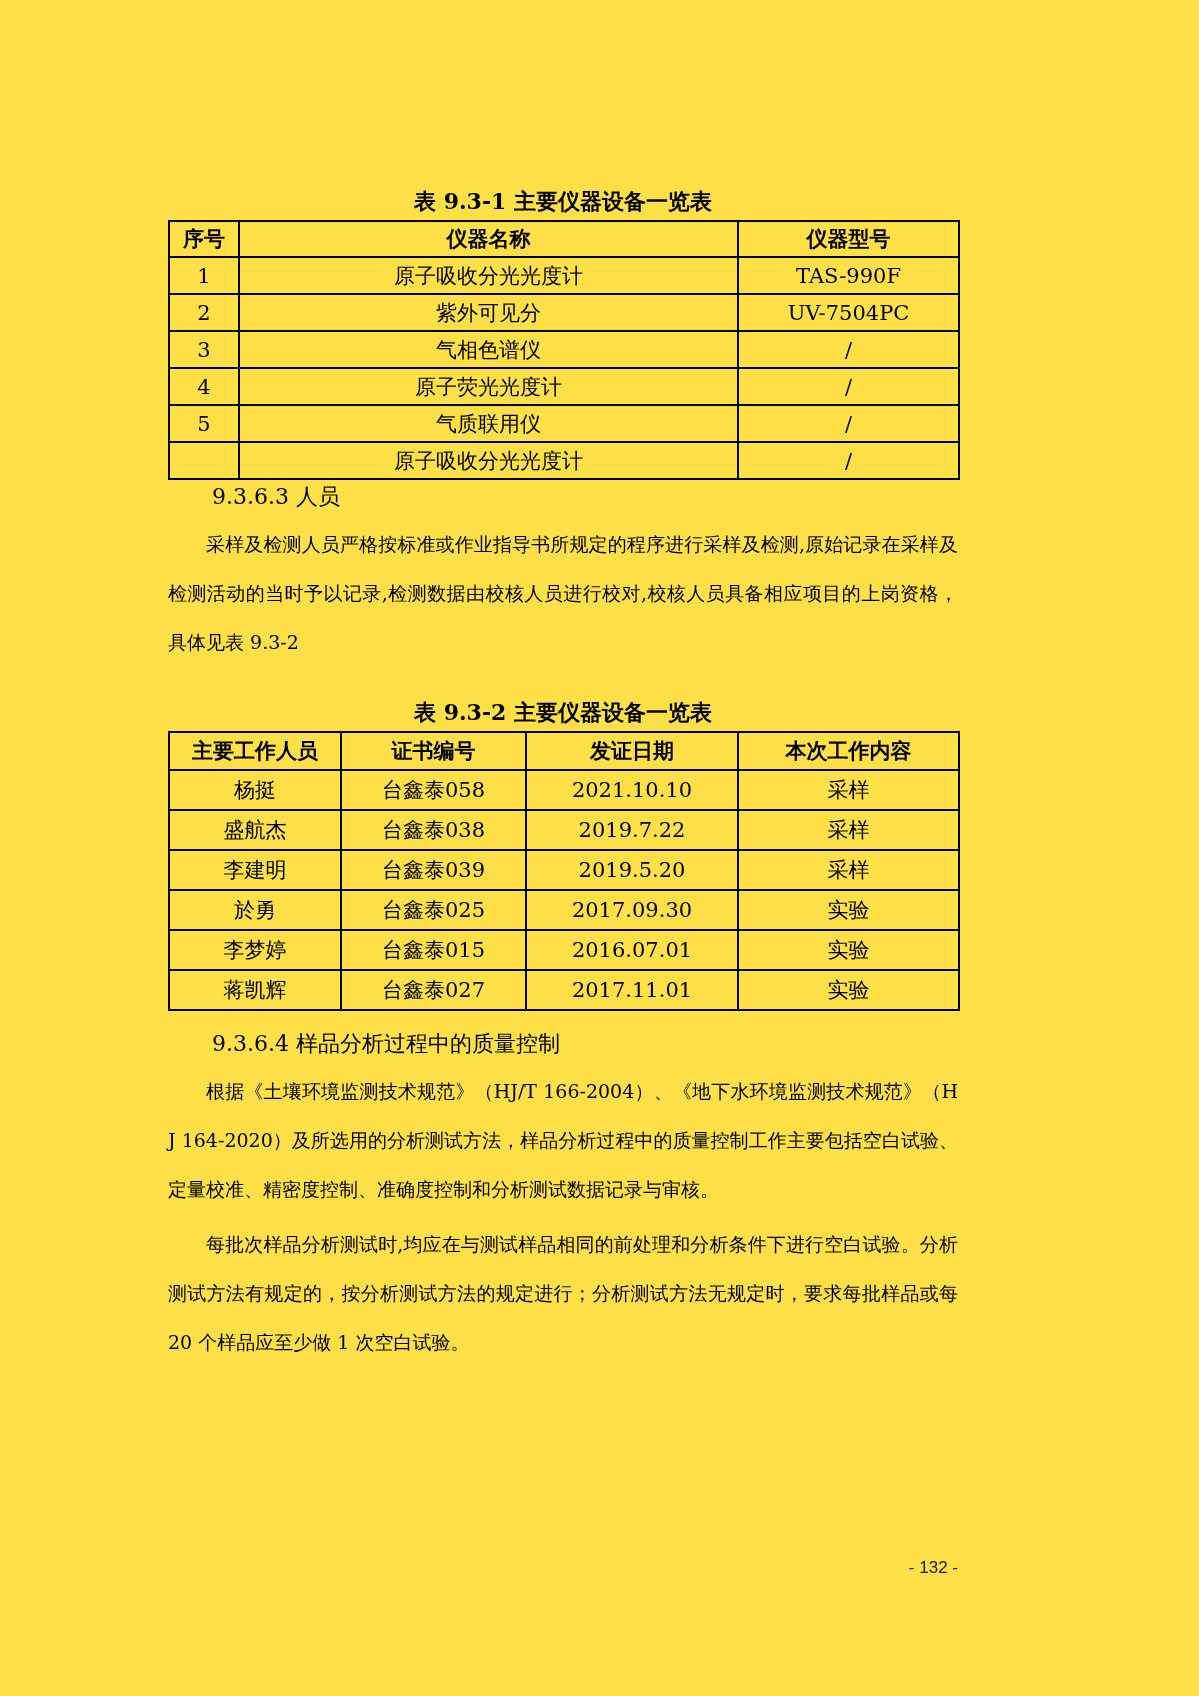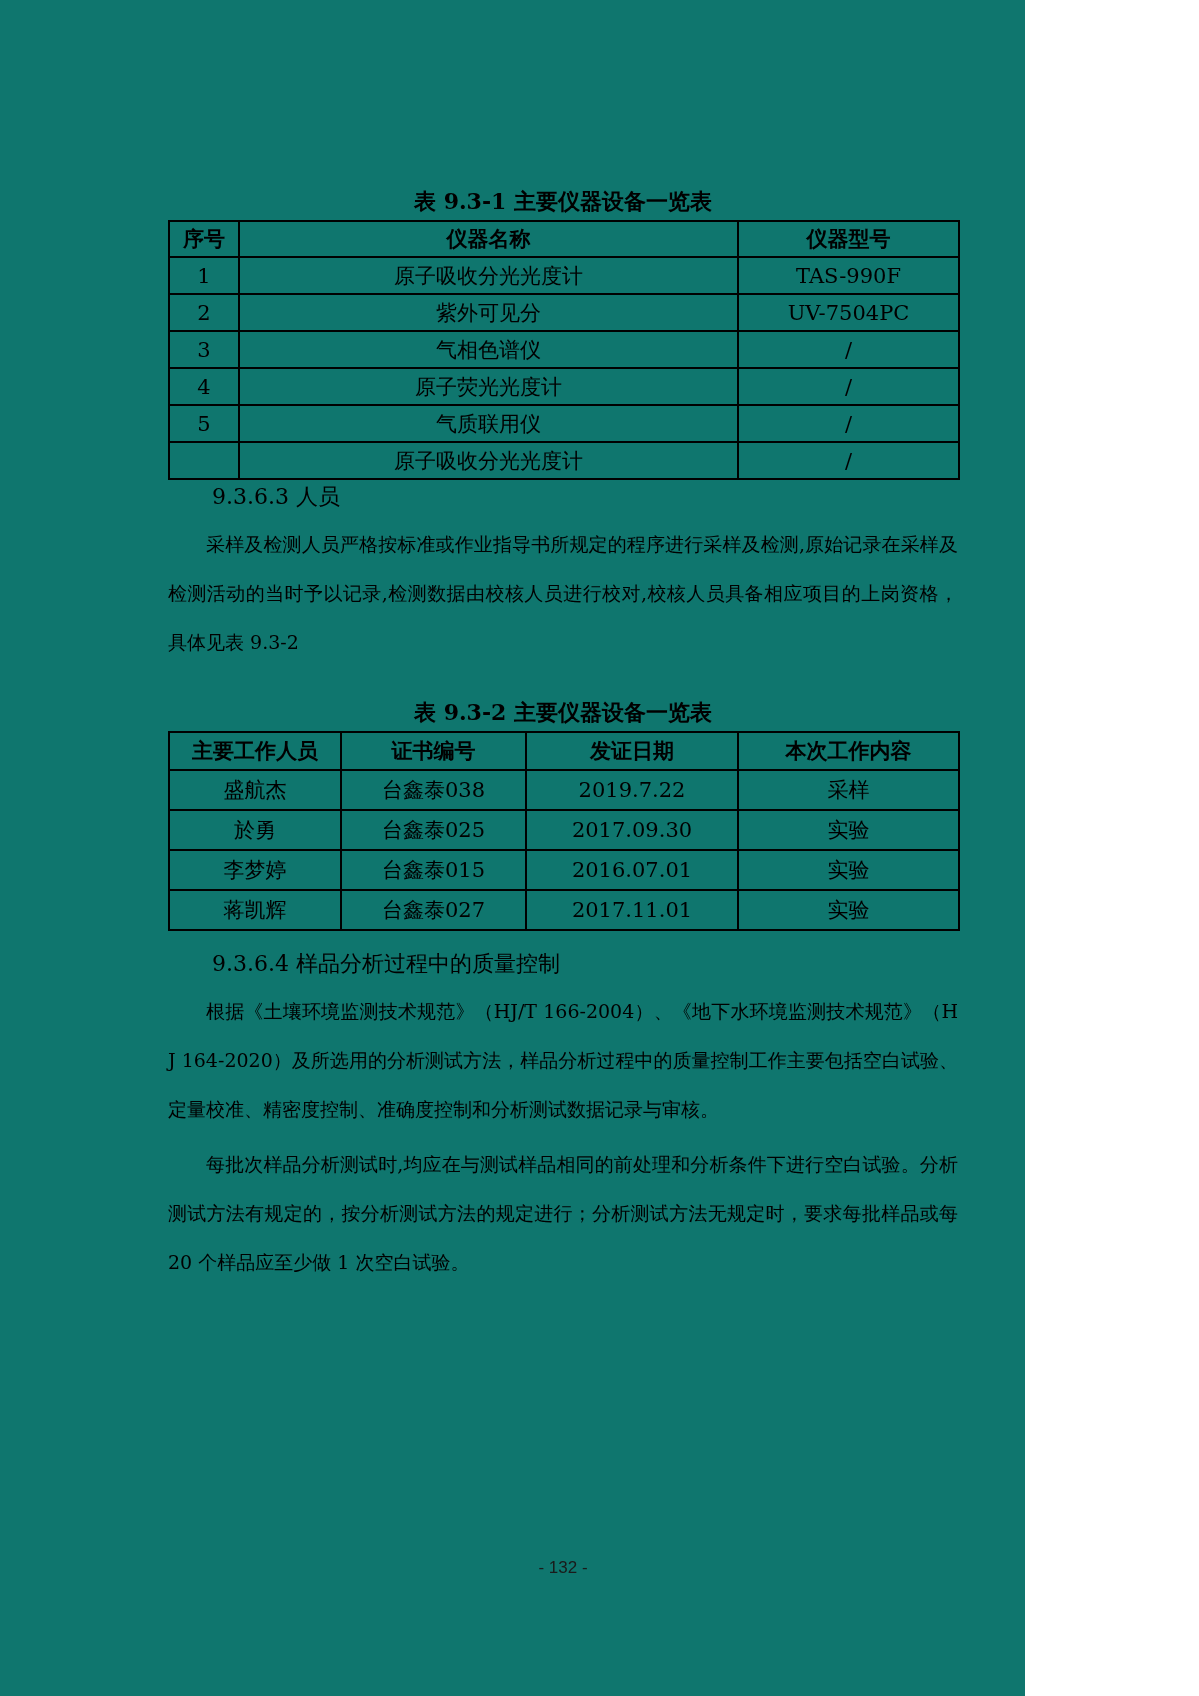--- a/index.html
+++ b/index.html
@@ -1,19 +1,19 @@
 <!DOCTYPE html>
 <html><head>
 <meta charset="utf-8">
 <style>
   html,body { margin:0; padding:0; background:#ffffff; }
   .page {
     position:relative;
-    width:1025px; height:1696px;
-    background:#0f766e;
+    width:1199px; height:1696px;
+    background:#fde047;
     color:#000;
     font-family:"DejaVu Serif","Liberation Serif",serif;
     overflow:hidden;
   }
   .content {
     position:absolute; left:168px; top:0; width:790px;
   }
   .table-title {
     margin-top:188px;
     font-size:22px; line-height:26px;
@@ -50,21 +50,21 @@
     text-align:justify; text-indent:2em;
     word-break:break-all;
   }
   .item-heading {
     margin-top:4px;
     font-size:22px; line-height:49px;
     text-indent:2em;
   }
   .page-number {
     position:absolute; left:168px; top:1558px; width:790px;
-    text-align:center;
+    text-align:right;
     font-family:"Liberation Sans","DejaVu Sans",sans-serif;
     font-size:17px; color:#1a1a1a;
   }
 </style>
 </head>
 <body>
 
 <div class="page">
   <div class="content">
 
@@ -129,23 +129,35 @@
           <col style="width:221px">
         </colgroup>
       <tbody>
         <tr class="hrow">
           <td>主要工作人员</td>
           <td>证书编号</td>
           <td>发证日期</td>
           <td>本次工作内容</td>
         </tr>
         <tr>
+          <td>杨挺</td>
+          <td>台鑫泰058</td>
+          <td>2021.10.10</td>
+          <td>采样</td>
+        </tr>
+        <tr>
           <td>盛航杰</td>
           <td>台鑫泰038</td>
           <td>2019.7.22</td>
+          <td>采样</td>
+        </tr>
+        <tr>
+          <td>李建明</td>
+          <td>台鑫泰039</td>
+          <td>2019.5.20</td>
           <td>采样</td>
         </tr>
         <tr>
           <td>於勇</td>
           <td>台鑫泰025</td>
           <td>2017.09.30</td>
           <td>实验</td>
         </tr>
         <tr>
           <td>李梦婷</td>

